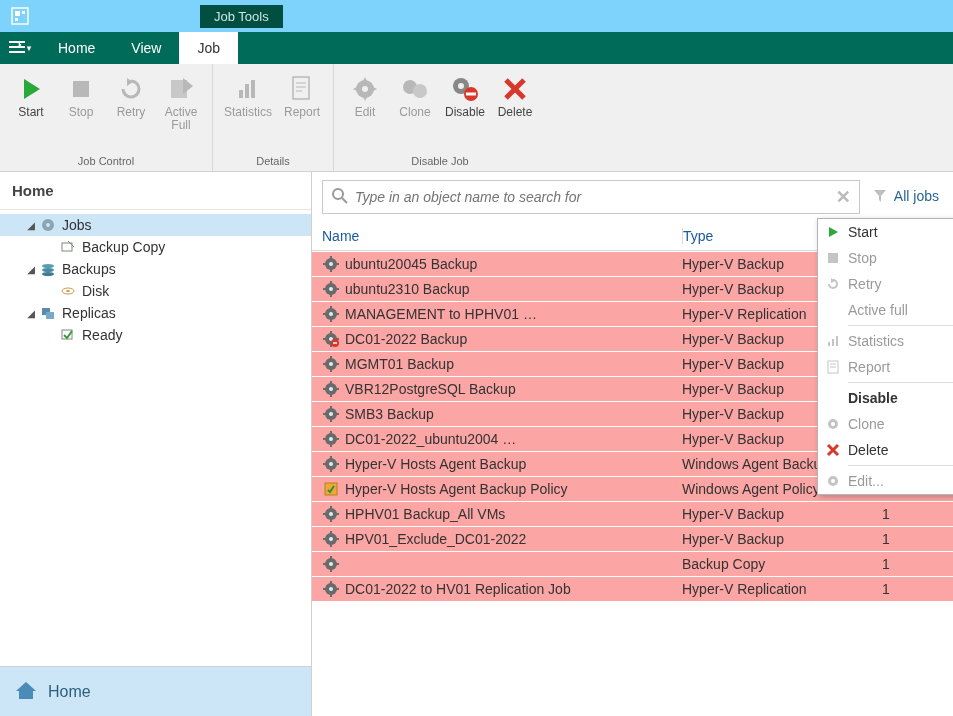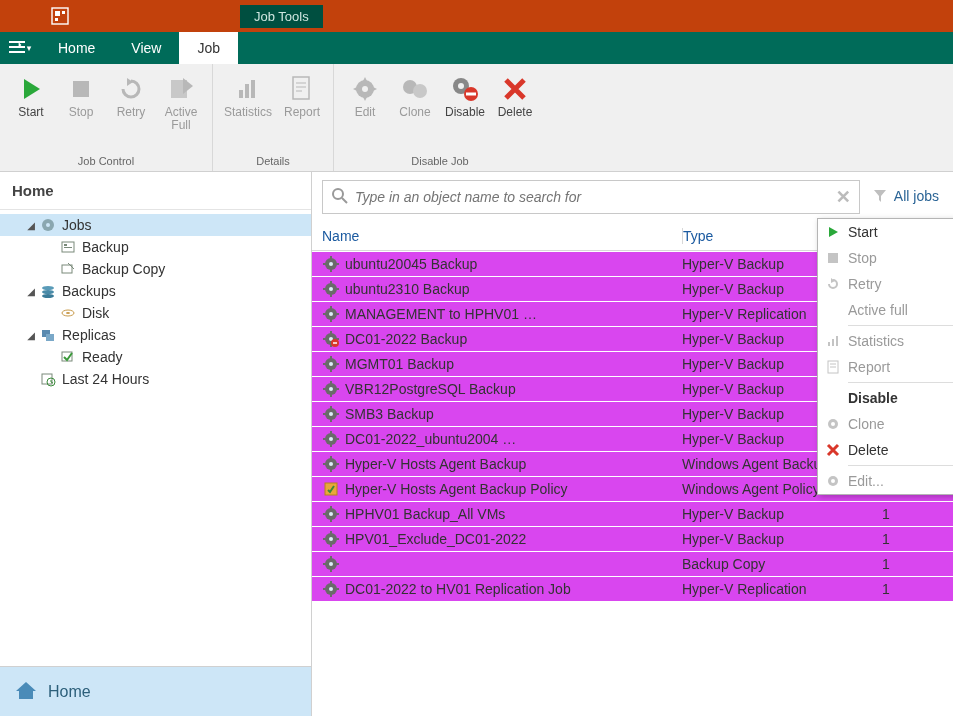--- a/index.html
+++ b/index.html
@@ -1,19 +1,19 @@
 <!DOCTYPE html>
 <html><head>
 <meta charset="utf-8">
 <style>
 * { margin: 0; padding: 0; box-sizing: border-box; font-family: "Segoe UI", Tahoma, sans-serif; }
 body { width: 953px; height: 716px; overflow: hidden; background: #fff; font-size: 13px; color: #333; }
 
 
-.titlebar { height: 32px; background: #c2410c; display: flex; align-items: center; padding-left: 40px; }
+.titlebar { height: 32px; background: #7dd3fc; display: flex; align-items: center; }
 .app-icon { width: 40px; display: flex; justify-content: center; }
 .jobtools { background: #004f40; color: #cfe6e0; padding: 4px 14px; font-size: 13px; margin-left: 160px; }
 
 
 .menurow { height: 32px; background: #006b59; display: flex; align-items: stretch; }
 .hamburger { width: 40px; display: flex; align-items: center; justify-content: center; cursor: pointer; }
 .menu-item { color: #fff; padding: 0 18px; display: flex; align-items: center; cursor: pointer; font-size: 14px; }
 .menu-item.active { background: #fff; color: #333; }
 
 
@@ -49,21 +49,21 @@
 .searchbox { flex: 1; border: 1px solid #c8c8c8; height: 34px; display: flex; align-items: center; padding: 0 8px; }
 .searchbox input { border: none; outline: none; flex: 1; font-size: 14px; font-style: italic; color: #888; background: transparent; }
 .clear-ic { color: #bbb; font-size: 18px; cursor: pointer; font-weight: bold; }
 .filter { display: flex; align-items: flex-start; color: #2a6496; cursor: pointer; gap: 6px; font-size: 14px; padding-right: 4px;}
 
 .tablewrap { flex: 1; overflow: auto; }
 .thead { display: flex; border-bottom: 1px solid #d8d8d8; padding: 6px 0; color: #1b5aa0; font-size: 14px; }
 .col-name { width: 370px; padding-left: 10px; }
 .col-type { width: 190px; border-left: 1px solid #d8d8d8; padding-left: 0; }
 .col-obj { flex: 1; border-left: 1px solid #d8d8d8; padding-left: 10px; }
-.trow { display: flex; align-items: center; height: 25px; font-size: 14px; background: #d946ef; border-top: 1px solid #fff; }
+.trow { display: flex; align-items: center; height: 25px; font-size: 14px; background: #fca5a5; border-top: 1px solid #fff; }
 .trow .col-name { display: flex; align-items: center; gap: 5px; border: none; }
 .trow .col-type, .trow .col-obj { border: none; }
 .gic { width: 18px; height: 18px; display: inline-flex; align-items: center; justify-content: center; flex-shrink: 0; }
 
 
 .ctxmenu { position: absolute; left: 505px; top: 46px; width: 180px; background: #fff; border: 1px solid #b5b5b5; box-shadow: 2px 2px 6px rgba(0,0,0,0.25); z-index: 50; }
 .ctxitem { display: flex; align-items: center; height: 26px; cursor: pointer; }
 .ctxitem .cic { width: 30px; display: flex; justify-content: center; }
 .ctxitem .clab { font-size: 14px; color: #333; }
 .ctxitem.dis .clab { color: #9a9a9a; }
@@ -223,31 +223,20 @@
               <circle cx="8" cy="8" r="6" fill="#8aa7b0"></circle>
               <circle cx="8" cy="8" r="2" fill="#cde6f7"></circle>
             </svg>
           </span>
         <span class="nlab">Jobs</span>
       </div>
       <div class="tnode ind2">
         <span class="exp"></span>
           <span class="nic">
             <svg width="16" height="16">
-              <rect x="2" y="3" width="12" height="10" fill="none" stroke="#7a8a7a"></rect>
-              <rect x="4" y="5" width="3" height="2" fill="#7a8a7a"></rect>
-              <rect x="4" y="8" width="8" height="1" fill="#7a8a7a"></rect>
-            </svg>
-          </span>
-        <span class="nlab">Backup</span>
-      </div>
-      <div class="tnode ind2">
-        <span class="exp"></span>
-          <span class="nic">
-            <svg width="16" height="16">
               <rect x="2" y="4" width="10" height="8" fill="none" stroke="#7a8a7a"></rect>
               <path d="M8 2 L14 8" stroke="#7a8a7a"></path>
             </svg>
           </span>
         <span class="nlab">Backup Copy</span>
       </div>
       <div class="tnode ind1">
         <span class="exp">◢</span>
         <span class="nic">
             <svg width="16" height="16">
@@ -280,31 +269,20 @@
       </div>
       <div class="tnode ind2">
         <span class="exp"></span>
           <span class="nic">
             <svg width="16" height="16">
               <rect x="2" y="3" width="10" height="9" fill="none" stroke="#7a8a7a"></rect>
               <path d="M4 8 L7 11 L12 4" stroke="#3a9a3a" fill="none" stroke-width="2"></path>
             </svg>
           </span>
         <span class="nlab">Ready</span>
-      </div>
-      <div class="tnode ind1">
-        <span class="exp"></span>
-        <span class="nic">
-            <svg width="16" height="16">
-              <rect x="2" y="3" width="10" height="10" fill="none" stroke="#7a8a7a"></rect>
-              <circle cx="11" cy="11" r="4" fill="none" stroke="#3a8a3a"></circle>
-              <path d="M11 9 L11 11 L13 12" stroke="#3a8a3a" fill="none"></path>
-            </svg>
-          </span>
-        <span class="nlab">Last 24 Hours</span>
       </div>
     </div>
     <div class="bottom-nav">
       <span><svg width="24" height="22">
             <path d="M12 3 L22 12 L19 12 L19 20 L5 20 L5 12 L2 12 Z" fill="#4a8bb8"></path>
           </svg></span>
       <span class="hlbl">Home</span>
     </div>
   </div>
 

